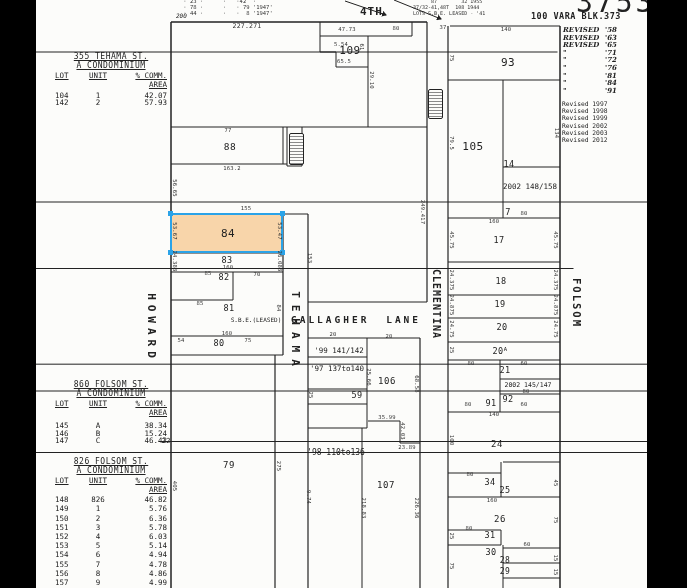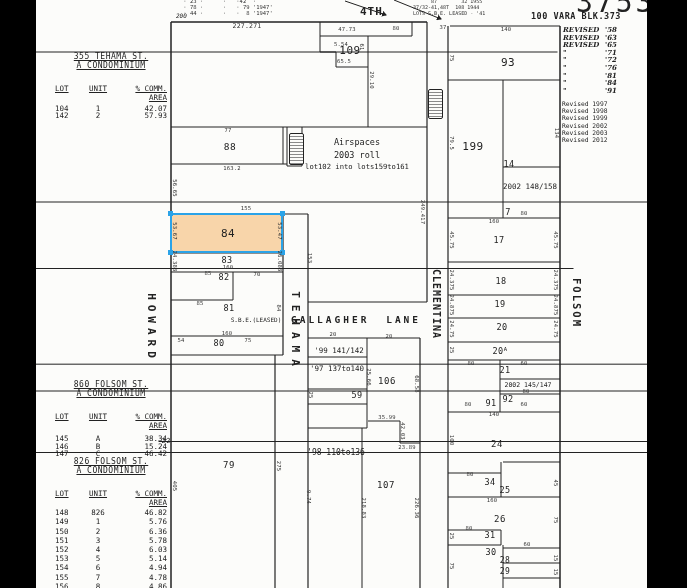--- a/index.html
+++ b/index.html
@@ -44,21 +44,21 @@
           font-weight:bold;font-size:7px;line-height:7.6px;z-index:3;position:absolute;}
   .rev-row{display:flex;justify-content:space-between;}
   #rev-pl{left:562px;top:100px;font-size:6.3px;line-height:7.2px;z-index:3;position:absolute;}
   
   #airspace{left:205px;top:51px;width:100px;text-align:center;font-size:8.5px;line-height:11.5px;z-index:3;}
   #air-note{left:299px;top:136px;width:116px;text-align:center;font-size:8.5px;line-height:12.5px;z-index:3;}
   #air-note .sm{font-size:7.2px;}
   
   .ctable{position:absolute;width:112px;font-size:7.5px;z-index:3;}
   .ct-title{text-align:center;font-size:8px;text-decoration:underline;letter-spacing:.5px;line-height:8.6px;}
-  .ct-head{display:flex;margin-top:14px;}
+  .ct-head{display:flex;margin-top:1px;}
   .ct-head span{text-decoration:underline;}
   .c-lot{width:26px;text-align:left;}
   .c-unit{width:34px;text-align:center;}
   .c-area{flex:1;text-align:right;}
   .ct-row{display:flex;}
   #table-0{left:55px;top:53px;} #table-0 .ct-row{line-height:7.3px;} #table-0 .ct-rows{margin-top:3px;}
   #table-1{left:55px;top:381px;} #table-1 .ct-row{line-height:7.5px;justify-content:center;} #table-1 .ct-rows{margin-top:5px;}
   #table-2{left:55px;top:458px;} #table-2 .ct-row{line-height:9.2px;} #table-2 .ct-rows{margin-top:1px;}
   
   #hl{position:absolute;left:170px;top:213px;width:113px;height:40px;box-sizing:border-box;
@@ -211,25 +211,20 @@
         <div class="">Revised 2003</div>
         <div class="">Revised 2012</div>
       </div>
 
     <div class="street v" id="st-howard">HOWARD</div>
     <div class="street v" id="st-tehama">TEHAMA</div>
     <div class="street v" id="st-clementina">CLEMENTINA</div>
     <div class="street v" id="st-folsom">FOLSOM</div>
     <div class="street" id="st-gallagher">GALLAGHER LANE</div>
 
-    <div class="abs" id="air-note">
-      <div>Airspaces</div>
-      <div>2003 roll</div>
-      <div class="sm">lot102 into lots159to161</div>
-    </div>
 
     <div class="ctable" id="table-0">
         <div class="ct-title">355 TEHAMA ST.</div>
         <div class="ct-title">A  CONDOMINIUM</div>
         <div class="ct-head">
           <span class="c-lot">LOT</span>
           <span class="c-unit">UNIT</span>
           <span class="c-area">% COMM. AREA</span>
         </div>
         <div class="ct-rows">
@@ -347,21 +342,21 @@
       <div class="lot" style="left: 229px; top: 465px; font-size: 9px;">79</div>
       <div class="lot strike" style="left: 345px; top: 192px; font-size: 9.5px;">102</div>
       <div class="lot" style="left: 350px; top: 50px; font-size: 11px;">109</div>
       <div class="lot" style="left: 387px; top: 381px; font-size: 9px;">106</div>
       <div class="lot" style="left: 386px; top: 485px; font-size: 9px;">107</div>
       <div class="lot strike" style="left: 352px; top: 343px; font-size: 8px;">60<sup>A</sup></div>
       <div class="lot strike" style="left: 357px; top: 360px; font-size: 8px;">60</div>
       <div class="lot" style="left: 357px; top: 395px;">59</div>
       <div class="lot strike" style="left: 357px; top: 412px;">58</div>
       <div class="lot" style="left: 508px; top: 62px; font-size: 11px;">93</div>
-      <div class="lot" style="left: 473px; top: 146px; font-size: 11px;">199</div>
+      <div class="lot" style="left: 473px; top: 146px; font-size: 11px;">105</div>
       <div class="lot" style="left: 509px; top: 164px;">14</div>
       <div class="lot" style="left: 508px; top: 212px;">7</div>
       <div class="lot" style="left: 499px; top: 240px;">17</div>
       <div class="lot" style="left: 501px; top: 281px;">18</div>
       <div class="lot" style="left: 500px; top: 304px;">19</div>
       <div class="lot" style="left: 502px; top: 327px;">20</div>
       <div class="lot" style="left: 500px; top: 351px;">20<sup>A</sup></div>
       <div class="lot" style="left: 505px; top: 370px;">21</div>
       <div class="lot strike" style="left: 505px; top: 391px; font-size: 7px;">22</div>
       <div class="lot" style="left: 508px; top: 399px;">92</div>

